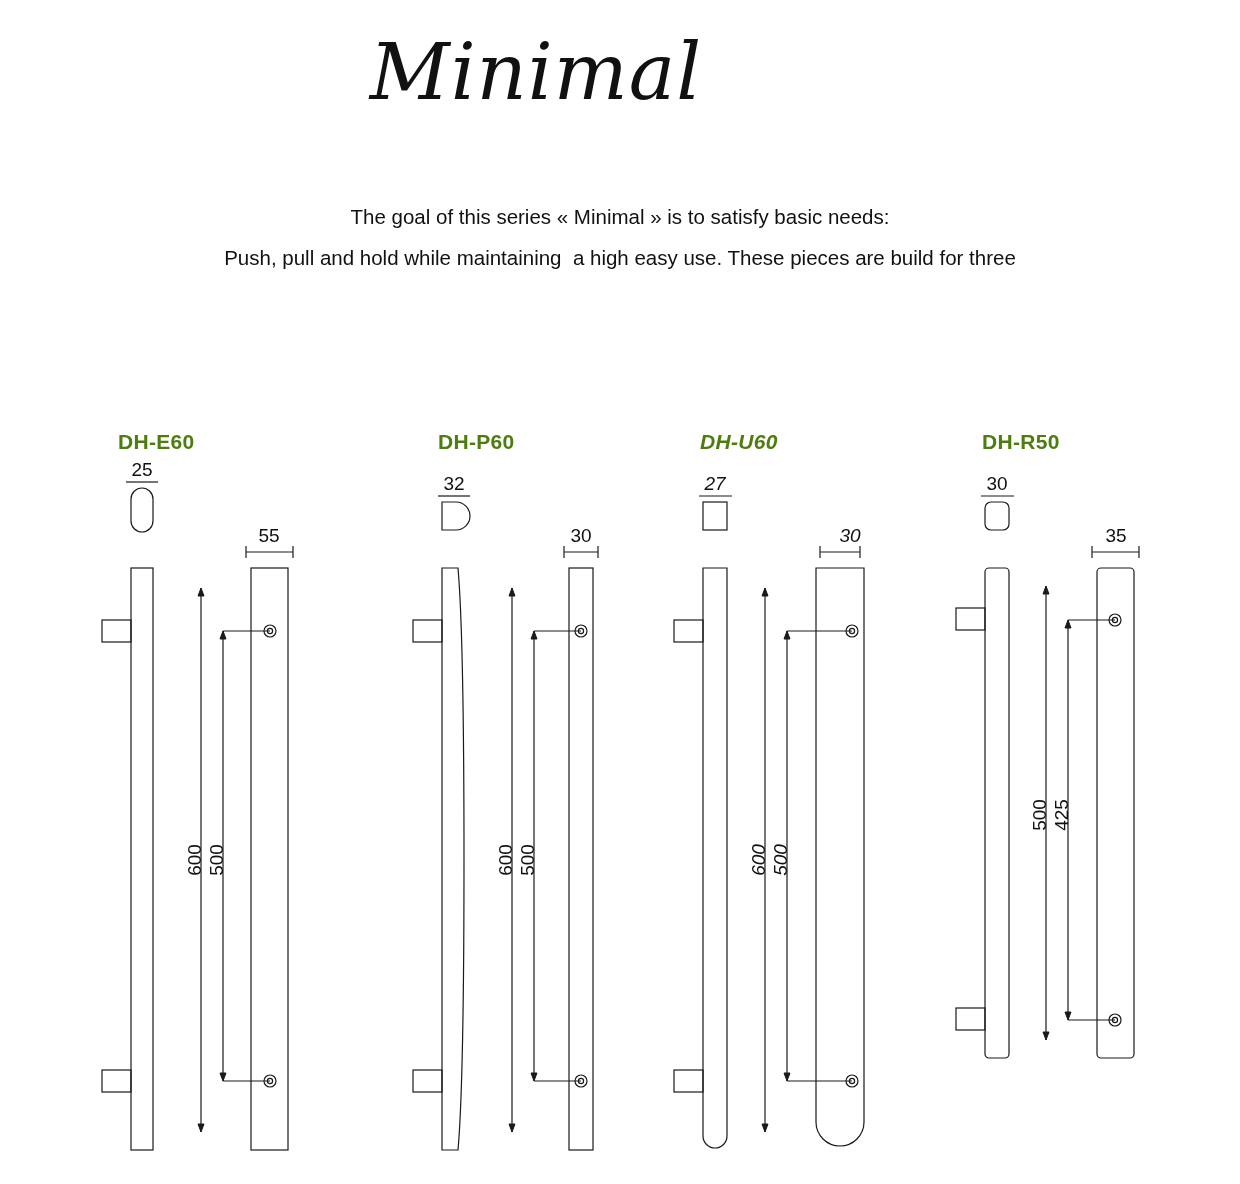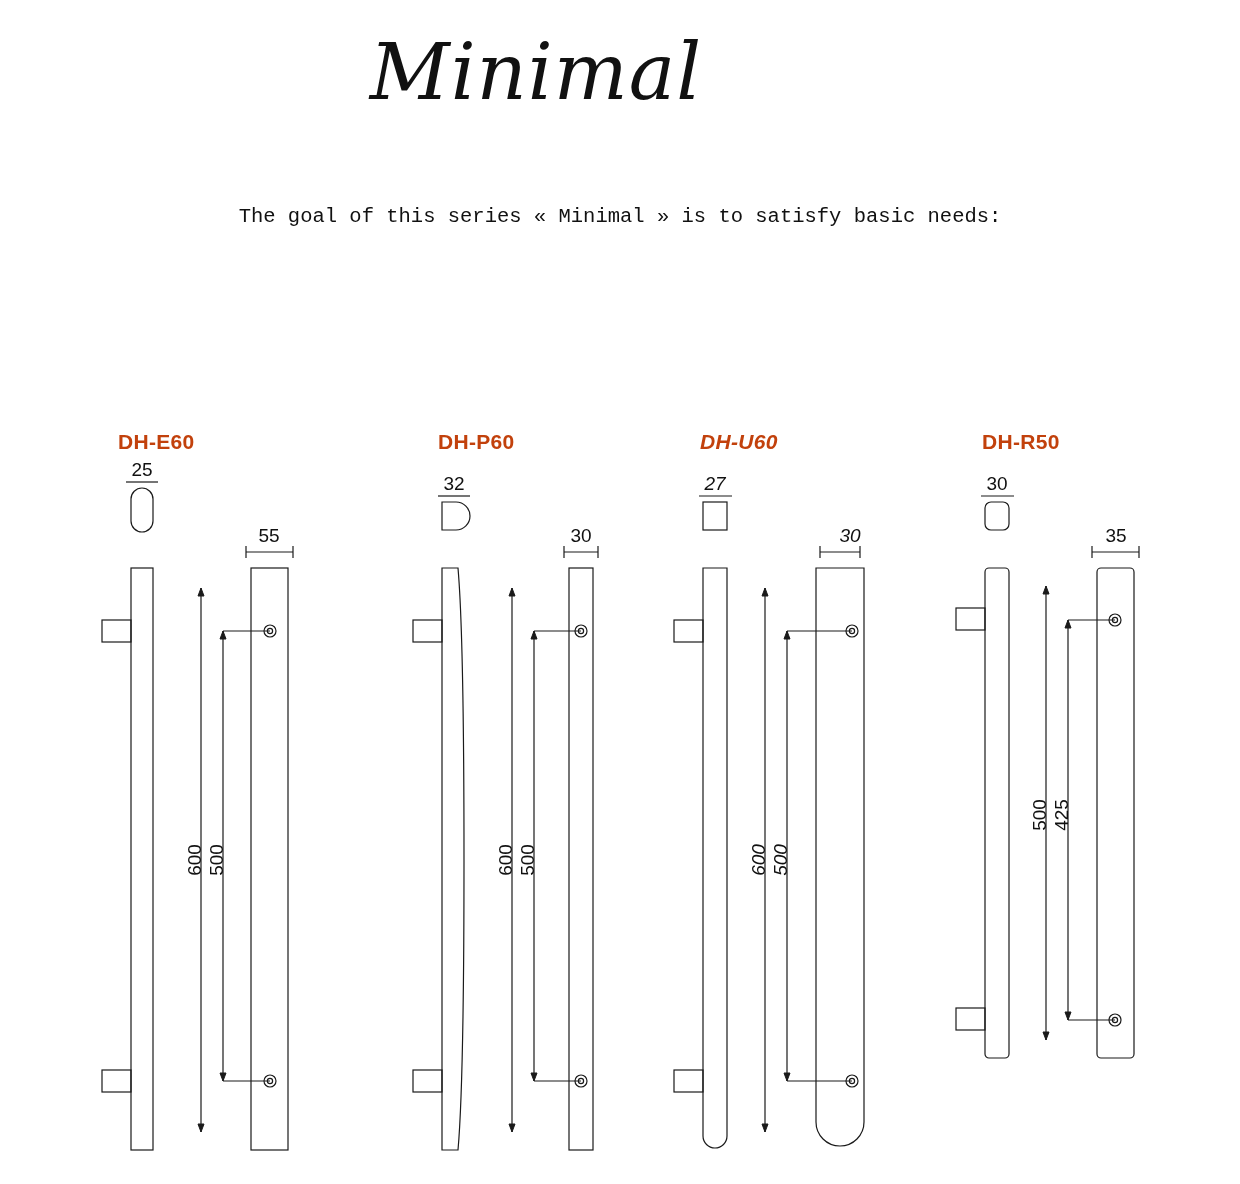--- a/index.html
+++ b/index.html
@@ -34,37 +34,37 @@
   .intro {
     position: absolute;
     top: 196px;
     left: 0;
     width: 1240px;
     text-align: center;
     font-size: 20.5px;
     line-height: 41px;
     color: #111;
   }
-  .intro div { white-space: pre; font-family: Liberation Mono, monospace; }
+  .intro div { white-space: pre; }
 
   
   .col {
     position: absolute;
     top: 430px;
     width: 300px;
     height: 740px;
   }
   .col-label {
     position: absolute;
     top: 0;
     left: 0;
     font-size: 21px;
     font-weight: bold;
     letter-spacing: 0.3px;
-    color: #c2410c;
+    color: #4d7c0f;
     text-align: center;
   }
   .drawing {
     position: absolute;
     top: 30px;
     left: 0;
     width: 300px;
     height: 710px;
   }
   svg { display: block; overflow: visible; }
@@ -80,20 +80,21 @@
     fill: #111;
   }
 </style>
 </head>
 <body>
 
 <div class="title">Minimal</div>
 
 <div class="intro">
   <div>The goal of this series « Minimal » is to satisfy basic needs:</div>
+  <div>Push, pull and hold while maintaining  a high easy use. These pieces are build for three</div>
 </div>
 
 <div class="col" style="left:118px;">
   <div class="col-label">DH-E60</div>
   <div class="drawing">
     <svg width="300" height="710" viewBox="0 0 300 710">
       <g stroke="#1a1a1a" fill="none" stroke-width="1.2">
 
         <rect x="13" y="28" width="22" height="44" rx="11" ry="11"></rect>
 

